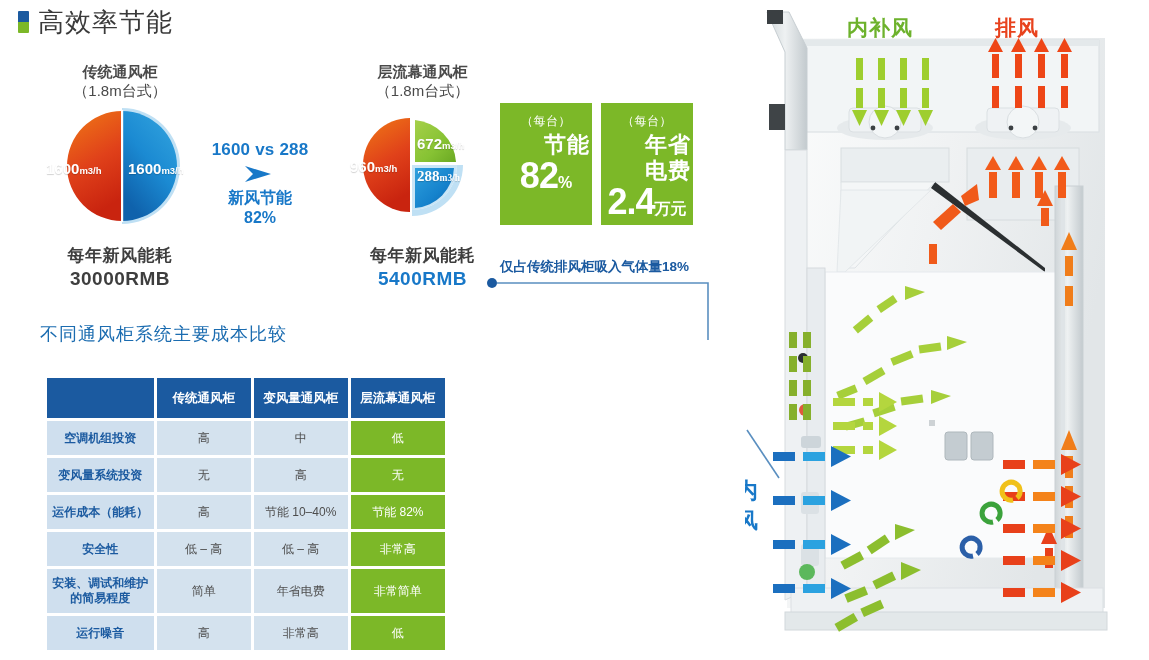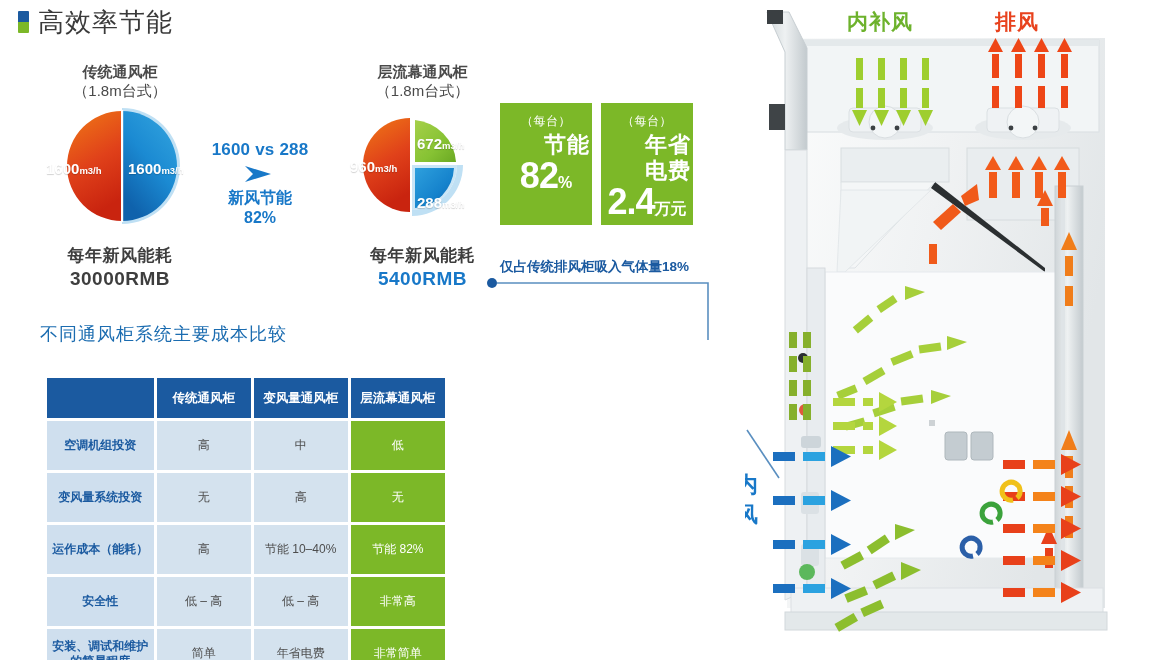--- a/index.html
+++ b/index.html
@@ -45,32 +45,32 @@
   .badge .bbig{font-size:36px;font-weight:bold;line-height:36px;letter-spacing:-1px;}
   .badge .bbig .sfx{font-size:16px;font-weight:bold;letter-spacing:0;}
 
   
   #leader-note{position:absolute;left:500px;top:258px;font-size:13.5px;font-weight:bold;color:#1b5aa0;white-space:nowrap;}
   #leader-line{position:absolute;left:486px;top:278px;}
 
   
   #tbl-title{position:absolute;left:40px;top:322px;font-size:18px;color:#1b6cb0;letter-spacing:1px;}
   #cost-table{position:absolute;left:44px;top:375px;border-collapse:separate;border-spacing:3px;width:404px;}
-  #cost-table th,#cost-table td{padding:0;text-align:center;vertical-align:middle;font-size:12px;height:49px;}
+  #cost-table th,#cost-table td{padding:0;text-align:center;vertical-align:middle;font-size:12px;height:34px;}
   #cost-table thead th{background:#1b5aa0;color:#ffffff;font-weight:bold;height:40px;font-size:12.5px;}
   #cost-table thead th.blank{background:#1b5aa0;}
   #cost-table td.rowhead{background:#cfdfee;color:#1b5aa0;font-weight:bold;font-size:12px;line-height:15px;}
   #cost-table td.val{background:#d4e2ee;color:#4d4d4d;font-size:12px;}
   #cost-table td.green{background:#7cb828;color:#ffffff;font-size:12px;}
   #cost-table col.c0{width:110px;} #cost-table col.c1{width:97px;}
   #cost-table col.c2{width:97px;} #cost-table col.c3{width:97px;}
 
   
   #illus{position:absolute;left:745px;top:0;width:404px;height:660px;overflow:hidden;}
-  .ilbl{position:absolute;font-weight:bold;white-space:nowrap;}
+  .ilbl{position:absolute;font-weight:bold;white-space:nowrap;margin-top:6px;}
   #lbl-green{left:102px;top:8px;font-size:21px;color:#6db22c;letter-spacing:1px;}
   #lbl-red{left:250px;top:8px;font-size:21px;color:#e8421d;letter-spacing:1px;}
   #lbl-blue{left:-32px;top:470px;font-size:22px;color:#1878c8;letter-spacing:1px;line-height:30px;text-align:left;}
 </style>
 </head>
 <body>
 
 <div class="root">
 
   <div id="header">
@@ -166,21 +166,21 @@
       <path d="M71,10 A45,45 0 0 1 112,52 L71,52 Z" fill="url(#gGreenR)"></path>
 
       <path d="M71,58 L110,58 A42,42 0 0 1 71,98 Z" fill="url(#gBlueR)"></path>
     </svg>
     <div class="pie-lbl" style="left:6px;top:48px;">
       <span class="num">960</span><span class="unit">m3/h</span>
     </div>
     <div class="pie-lbl" style="left:73px;top:25px;">
       <span class="num">672</span><span class="unit">m3/h</span>
     </div>
-    <div class="pie-lbl" style="left:73px;top:84px;">
+    <div class="pie-lbl" style="left:73px;top:57px;font-family:Liberation Serif, serif;">
       <span class="num">288</span><span class="unit">m3/h</span>
     </div>
   </div>
 
   <div class="foot-cap" style="left:330px;top:244px;width:185px;">
     <div class="f1">每年新风能耗</div>
     <div class="f2" style="color:#1878c8;">5400RMB</div>
   </div>
 
   <div class="badge" style="left:500px;top:103px;width:92px;height:122px;">

